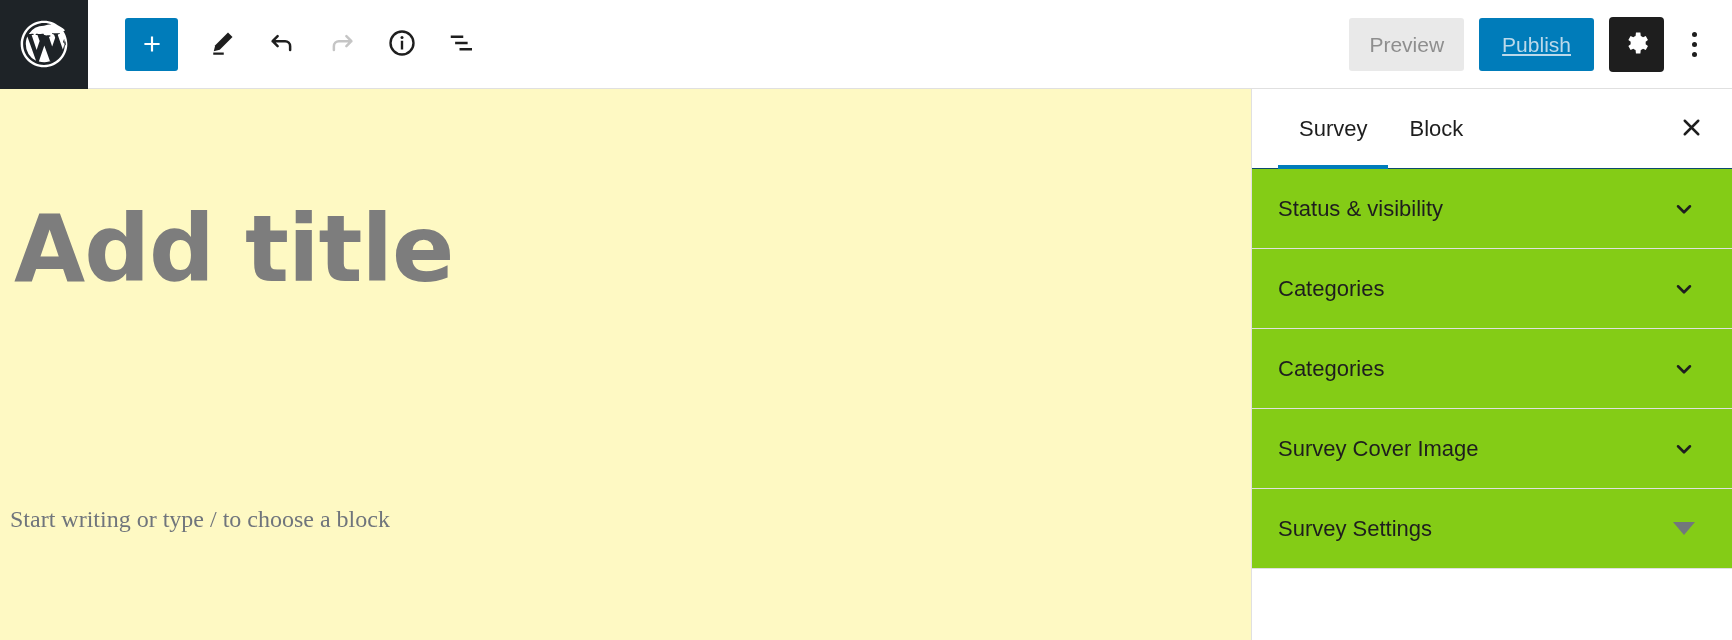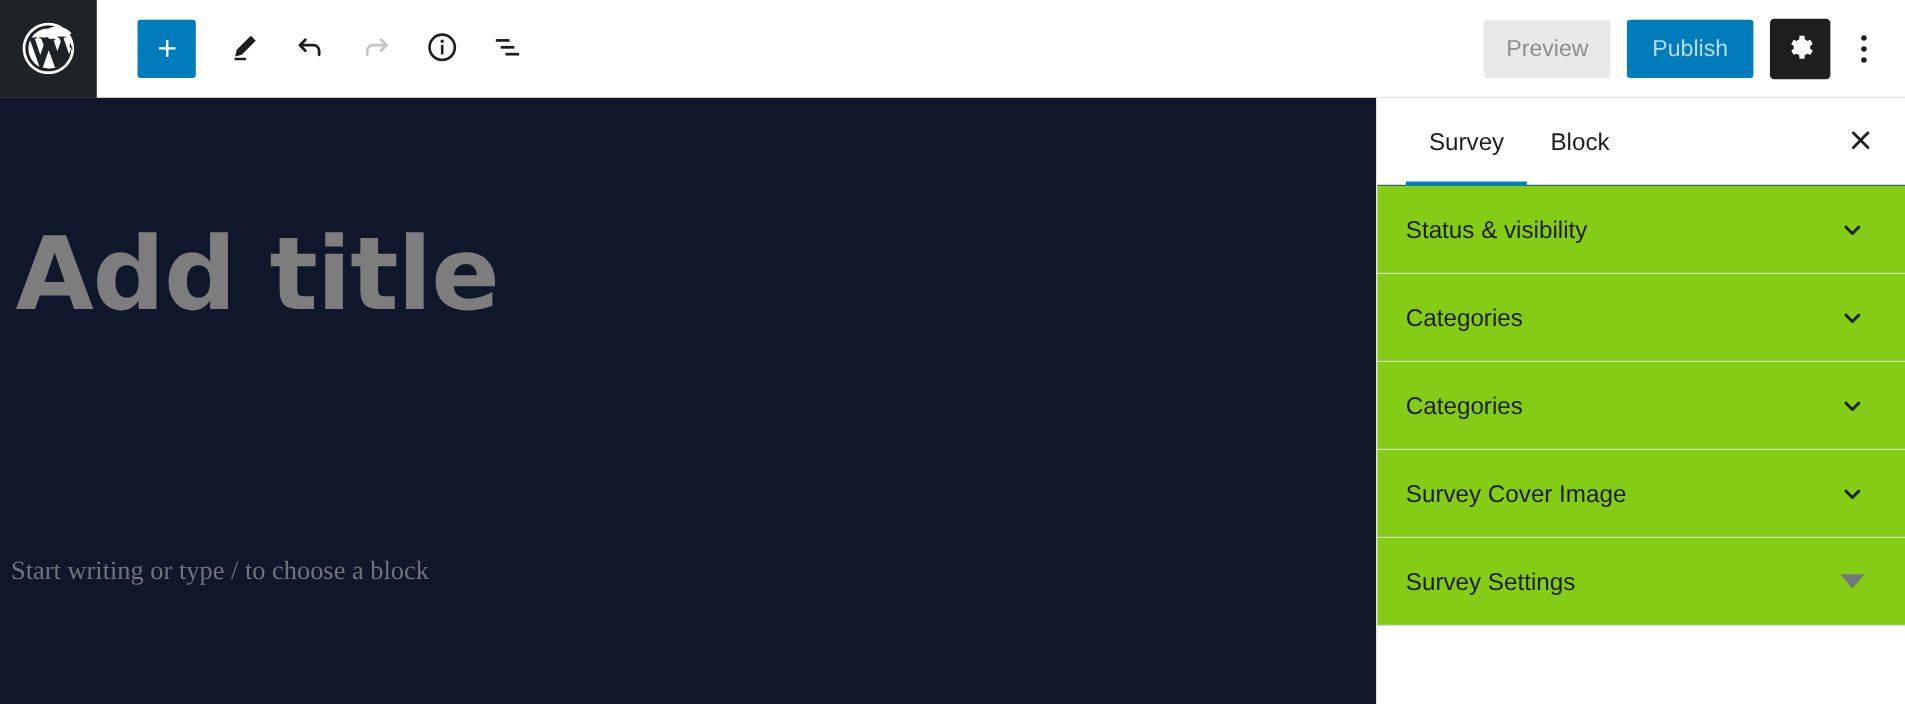--- a/index.html
+++ b/index.html
@@ -109,20 +109,21 @@
     background: #007cba;
     border: none;
     border-radius: 3px;
     color: #bcd9ea;
     font-size: 21px;
     font-family: "Liberation Sans", sans-serif;
     cursor: pointer;
     display: flex;
     align-items: center;
     margin-right: 15px;
+    text-decoration: underline;
   }
 
   .gear-btn {
     width: 55px;
     height: 55px;
     background: #1e1e1e;
     border: none;
     border-radius: 4px;
     display: flex;
     align-items: center;
@@ -148,21 +149,21 @@
     border-radius: 50%;
     background: #1e1e1e;
   }
 
   
   .editor-canvas {
     position: absolute;
     top: 89px; left: 0;
     width: 1251px;
     height: 551px;
-    background: #0f172a;
+    background: #fef9c3;
     overflow: hidden;
   }
 
   .post-title {
     position: absolute;
     left: 14px;
     top: 115px;
     font-size: 92px;
     line-height: 1.0;
     font-weight: bold;

